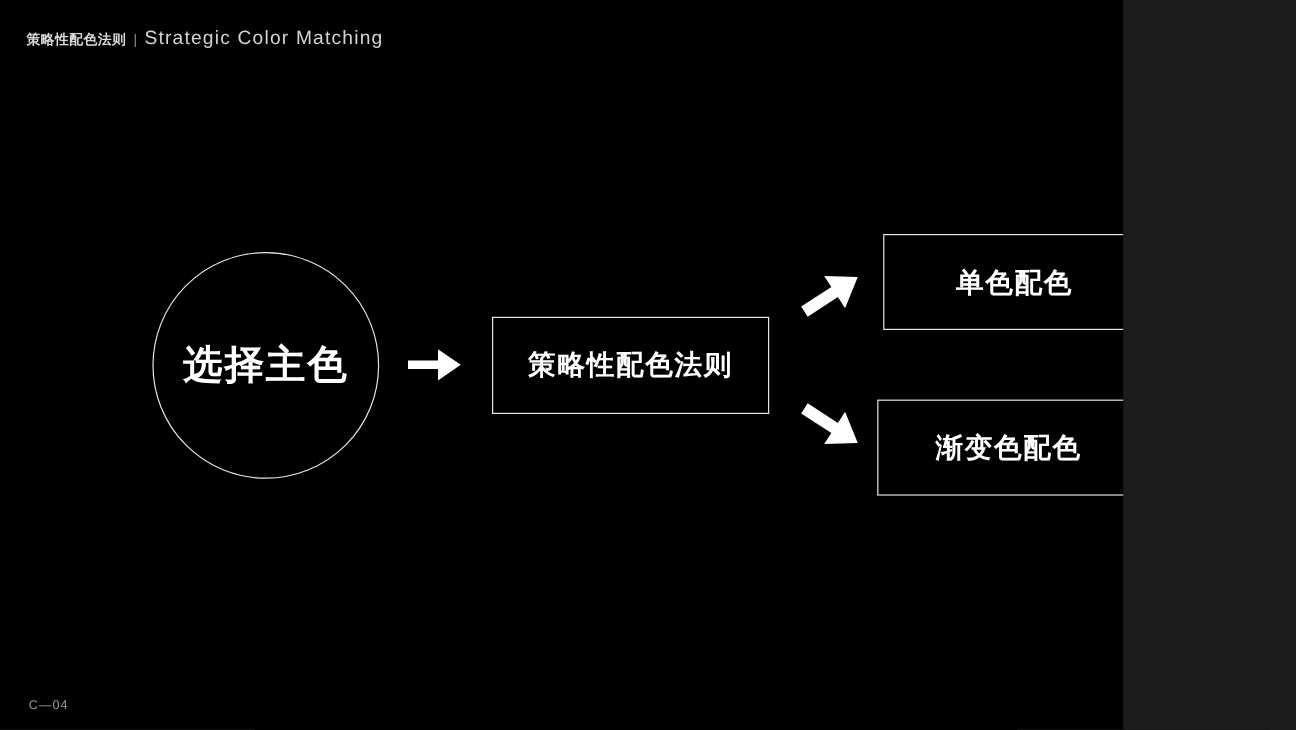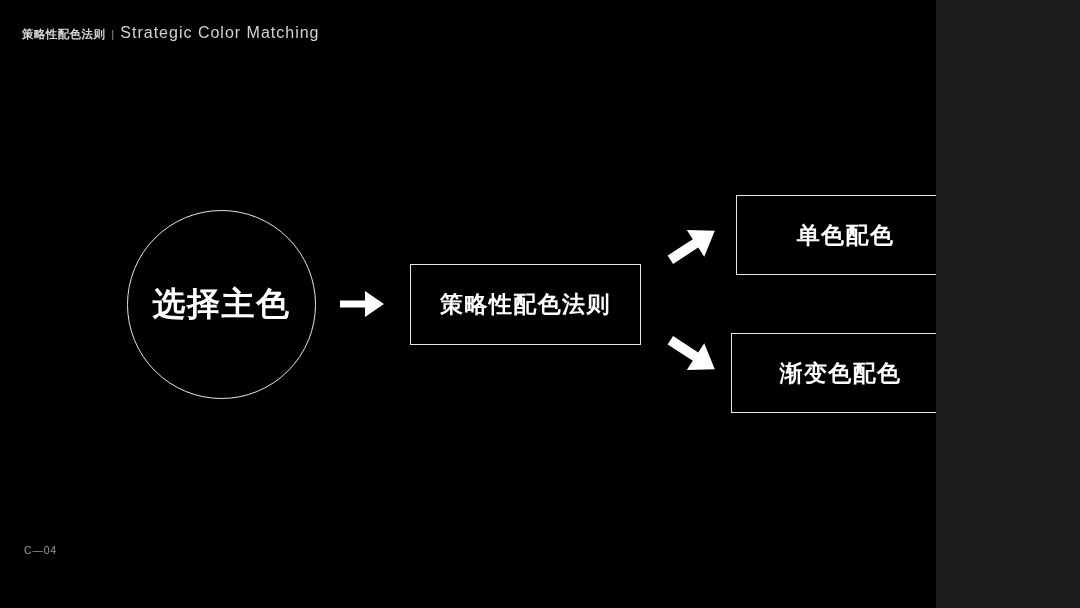--- a/index.html
+++ b/index.html
@@ -42,21 +42,21 @@
     font-size: 16px;
     font-weight: 400;
     color: #d4d4d4;
     letter-spacing: 1.0px;
   }
 
   
   #footer {
     position: absolute;
     left: 24px;
-    top: 544px;
+    top: 582px;
     font-size: 10.5px;
     color: #9a9a9a;
     letter-spacing: 0.8px;
     text-align: center;
   }
 
   
   .node-circle {
     position: absolute;
     left: 127px;

